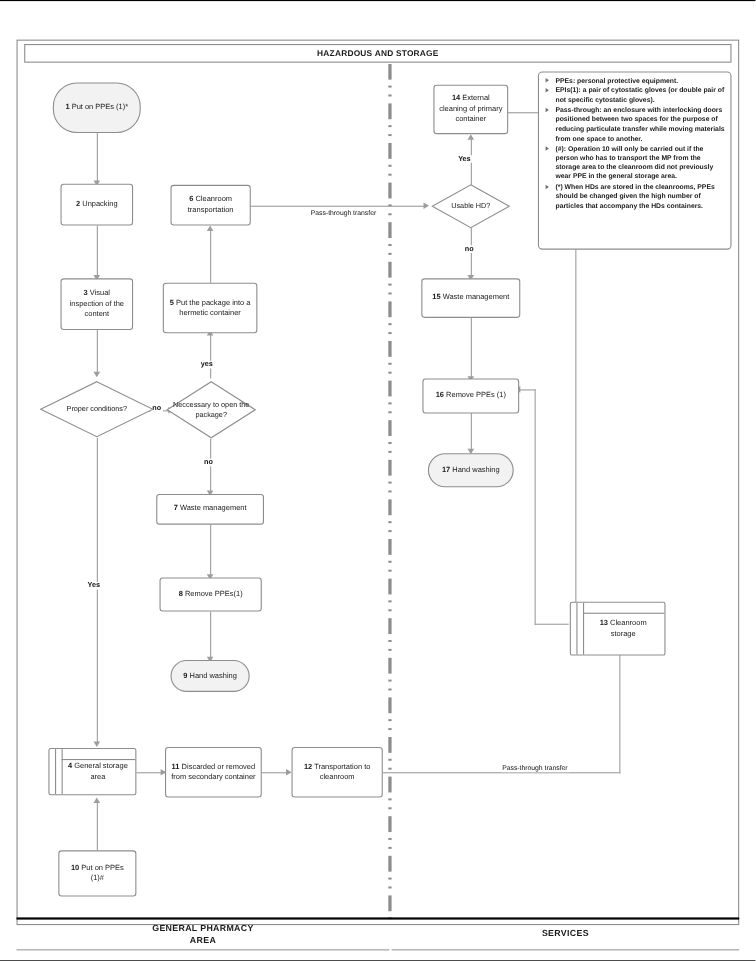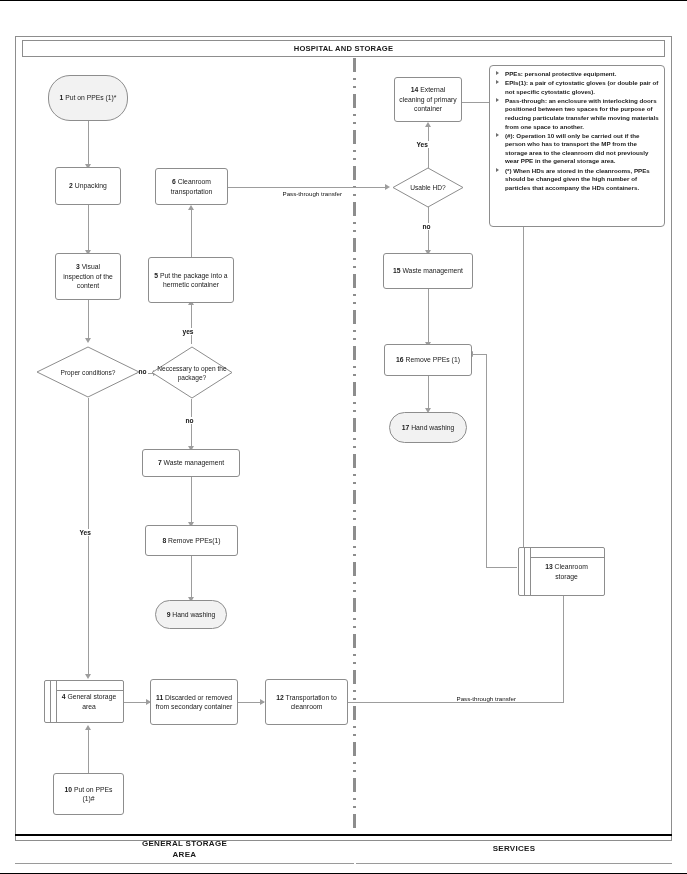--- a/index.html
+++ b/index.html
@@ -87,21 +87,21 @@
 </style>
 </head>
 <body>
 
 <div id="page">
 
 
   <div id="frame"></div>
 
   <div id="band">
-    <span class="t">HOSPITAL AND STORAGE</span>
+    <span class="t">HAZARDOUS AND STORAGE</span>
   </div>
 
   <div id="divider"></div>
 
   <div class="ln lnv" style="left:88px;top:120px;height:46px;"></div>
   <div class="arw arw-d" style="left:84.8px;top:163px;"></div>
 
   <div class="ln lnv" style="left:88px;top:204px;height:48px;"></div>
   <div class="arw arw-d" style="left:84.8px;top:249px;"></div>
 
@@ -274,20 +274,20 @@
       <li><span class="bullet"></span><span>PPEs: personal protective equipment.</span></li>
       <li><span class="bullet"></span><span>EPIs(1): a pair of cytostatic gloves (or double pair of  not specific cytostatic gloves).</span></li>
       <li><span class="bullet"></span><span>Pass-through: an enclosure with interlocking doors positioned between two spaces for the purpose of reducing particulate transfer while moving materials from one space to another.</span></li>
       <li><span class="bullet"></span><span>(#):  Operation 10 will only be carried out if the person who has to transport the MP from the storage area to the cleanroom did not previously wear PPE in the general storage area.</span></li>
       <li><span class="bullet"></span><span>(*) When HDs are stored in the cleanrooms, PPEs should be changed given the high number of particles that accompany the HDs containers.</span></li>
     </ul>
   </div>
 
   <div id="footer-rule"></div>
   <div class="lane" id="lane-left">
-    <span class="t" style="white-space:pre-line;">GENERAL STORAGE
+    <span class="t" style="white-space:pre-line;">GENERAL PHARMACY
 AREA</span>
   </div>
   <div class="lane" id="lane-right">
     <span class="t" style="white-space:pre-line;">SERVICES</span>
   </div>
 
 </div>
 
 </body></html>

